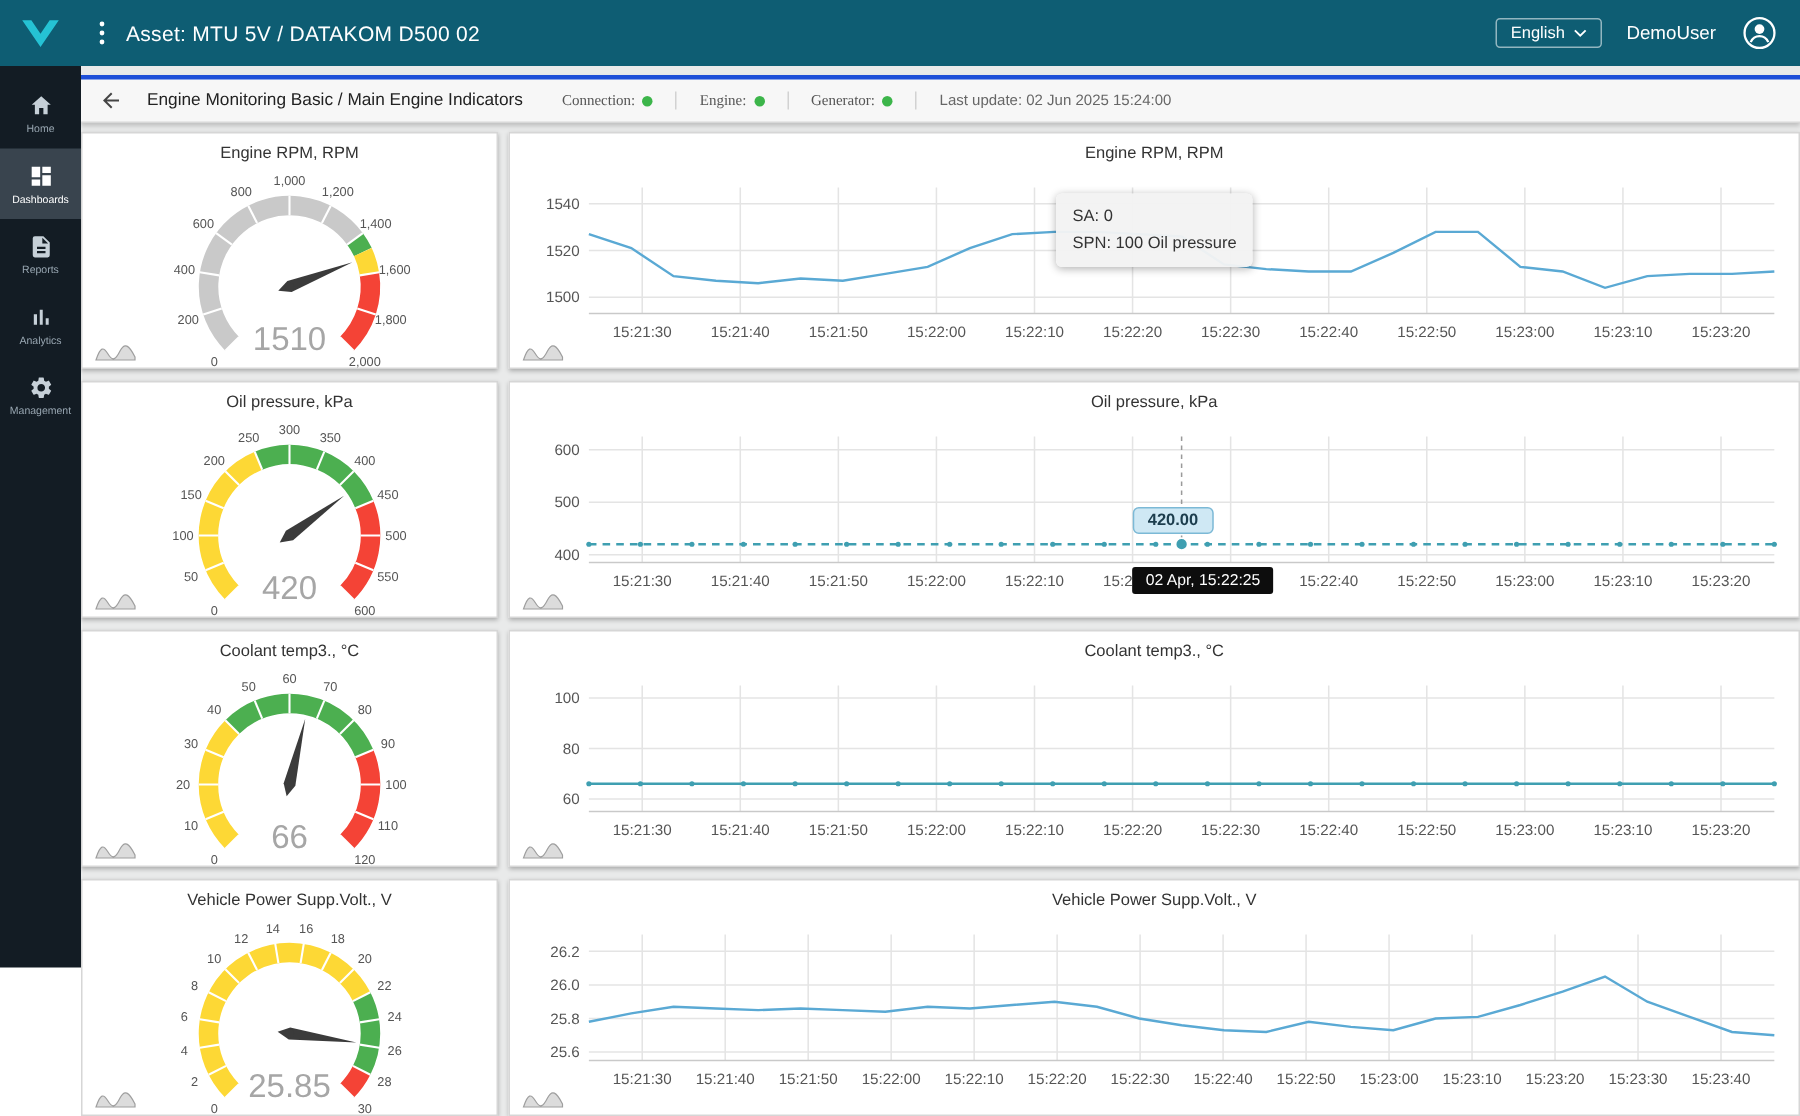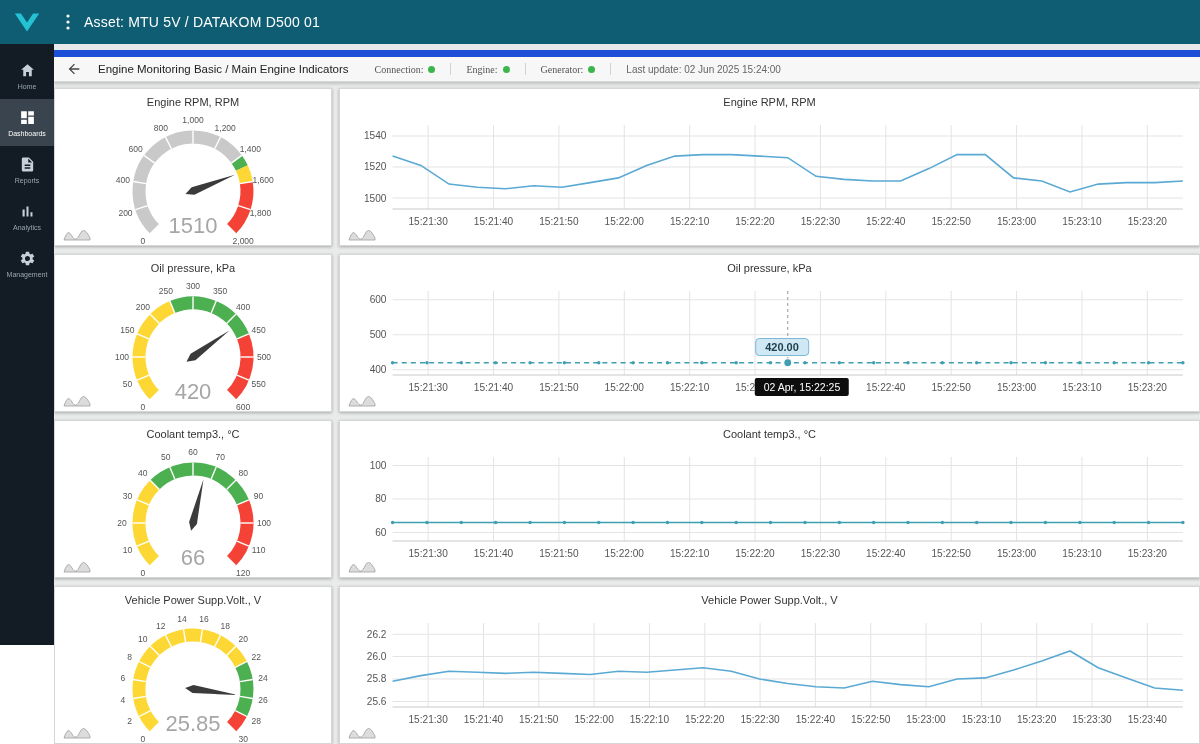--- a/index.html
+++ b/index.html
@@ -22,21 +22,21 @@
   .side-dark { background:#131c24; height:601px; display:flex; flex-direction:column; padding-top:8px; }
   .side-item { display:flex; flex-direction:column; align-items:center; gap:4px; padding:10px 0 9px; cursor:pointer; }
   .side-item svg { fill:#c6d0d8; }
   .side-item .lbl { font-size:7px; color:#98a6b1; }
   .side-item.active { background:#39444e; }
   .side-item.active svg { fill:#fff; }
   .side-item.active .lbl { color:#fff; }
 
   
   .main { background:#e9eaea; overflow:hidden; }
-  .toolbar { margin-top:6px; height:32px; background:#f7f7f7; border-top:7px solid #1d4ed8; border-bottom:1px solid #d8d8d8;
+  .toolbar { margin-top:6px; height:32px; background:#f7f7f7; border-top:3px solid #1d4ed8; border-bottom:1px solid #d8d8d8;
              box-shadow:0 2px 3px rgba(0,0,0,.18); display:flex; align-items:center; padding:0 12px; gap:8px;
              position:relative; z-index:2; }
   .back-btn { display:flex; align-items:center; cursor:pointer; margin-right:8px; }
   .tb-title { font-size:11.5px; color:#222; margin-right:18px; }
   .st-item { display:flex; align-items:center;font-family:Liberation Serif, serif; }
   .st-label { font-size:10px; color:#555; }
   .dot { width:7px; height:7px; border-radius:50%; display:inline-block; margin-left:5px; }
   .sep { width:1px; height:12px; background:#d2d2d2; margin:0 7px; }
   .last-update { font-size:10px; color:#666; }
 
@@ -73,21 +73,35 @@
   </div>
 
   <div class="header">
     <span class="kebab">
       <svg width="4" height="16" viewBox="0 0 4 16">
           <circle cx="2" cy="2" r="1.6" fill="#fff"></circle>
           <circle cx="2" cy="8" r="1.6" fill="#fff"></circle>
           <circle cx="2" cy="14" r="1.6" fill="#fff"></circle>
         </svg>
     </span>
-    <span class="header-title">Asset: MTU 5V / DATAKOM D500 01</span>
+    <span class="header-title">Asset: MTU 5V / DATAKOM D500 02</span>
+    <div class="header-right">
+      <div class="lang-btn">
+        <span>English</span>
+        <svg width="9" height="6" viewBox="0 0 10 6">
+            <path d="M1 1 L5 5 L9 1" stroke="#fff" stroke-width="1.4" fill="none"></path>
+          </svg>
+      </div>
+      <span class="user-name">DemoUser</span>
+      <svg width="26" height="26" viewBox="0 0 24 24">
+        <circle cx="12" cy="12" r="9.2" stroke="#fff" stroke-width="1.4" fill="none"></circle>
+        <circle cx="12" cy="9.6" r="3" fill="#fff"></circle>
+        <path d="M6.6 17.6 C7.7 15.1 9.7 13.9 12 13.9 C14.3 13.9 16.3 15.1 17.4 17.6" fill="none" stroke="#fff" stroke-width="1.4"></path>
+      </svg>
+    </div>
   </div>
 
   <div class="sidebar">
     <div class="side-dark">
       <div class="side-item">
         <svg width="17" height="17" viewBox="0 0 24 24">
             <path d="M12 3 L21 11 H18 V20 H14 V14 H10 V20 H6 V11 H3 Z"></path>
           </svg>
         <span class="lbl">Home</span>
       </div>
@@ -213,20 +227,24 @@
               <text x="595.3181818181819" y="114" text-anchor="middle" class="ctick">15:22:50</text>
               <line x1="659.8454545454546" y1="14" x2="659.8454545454546" y2="98" stroke="#e4e4e4"></line>
               <text x="659.8454545454546" y="114" text-anchor="middle" class="ctick">15:23:00</text>
               <line x1="724.3727272727273" y1="14" x2="724.3727272727273" y2="98" stroke="#e4e4e4"></line>
               <text x="724.3727272727273" y="114" text-anchor="middle" class="ctick">15:23:10</text>
               <line x1="788.9000000000001" y1="14" x2="788.9000000000001" y2="98" stroke="#e4e4e4"></line>
               <text x="788.9000000000001" y="114" text-anchor="middle" class="ctick">15:23:20</text>
               <line x1="44" y1="98" x2="824" y2="98" stroke="#c9c9c9"></line>
               <polyline points="44.0,45.1 71.9,54.4 99.7,73.1 127.6,76.2 155.4,77.8 183.3,74.7 211.1,76.2 239.0,71.6 266.9,66.9 294.7,54.4 322.6,45.1 350.4,43.6 378.3,43.6 406.1,45.1 434.0,46.7 461.9,65.3 489.7,68.4 517.6,70.0 545.4,70.0 573.3,57.6 601.1,43.6 629.0,43.6 656.9,66.9 684.7,70.0 712.6,80.9 740.4,73.1 768.3,71.6 796.1,71.6 824.0,70.0" fill="none" stroke="#5aa9d4" stroke-width="1.6"></polyline>
             </svg>
+          <div class="fault-tooltip" style="display: block; left: 364px; top: 40px;">
+            <div>SA: 0</div>
+            <div>SPN: 100 Oil pressure</div>
+          </div>
           <svg class="mini-zoom" width="28" height="12" viewBox="0 0 28 12">
               <path d="M1 11 C4 2 6 2 9 7 C12 12 14 11 17 5 C20 -1 23 1 27 9 L27 11 Z" fill="#dcdcdc" stroke="#9e9e9e" stroke-width="0.8"></path>
             </svg>
         </div>
       </div>
 
       <div class="dash-row">
         <div class="card gauge-card">
           <div class="card-title">Oil pressure, kPa</div>
           <svg class="gauge-svg" viewBox="0 0 240 134" width="240" height="134">

